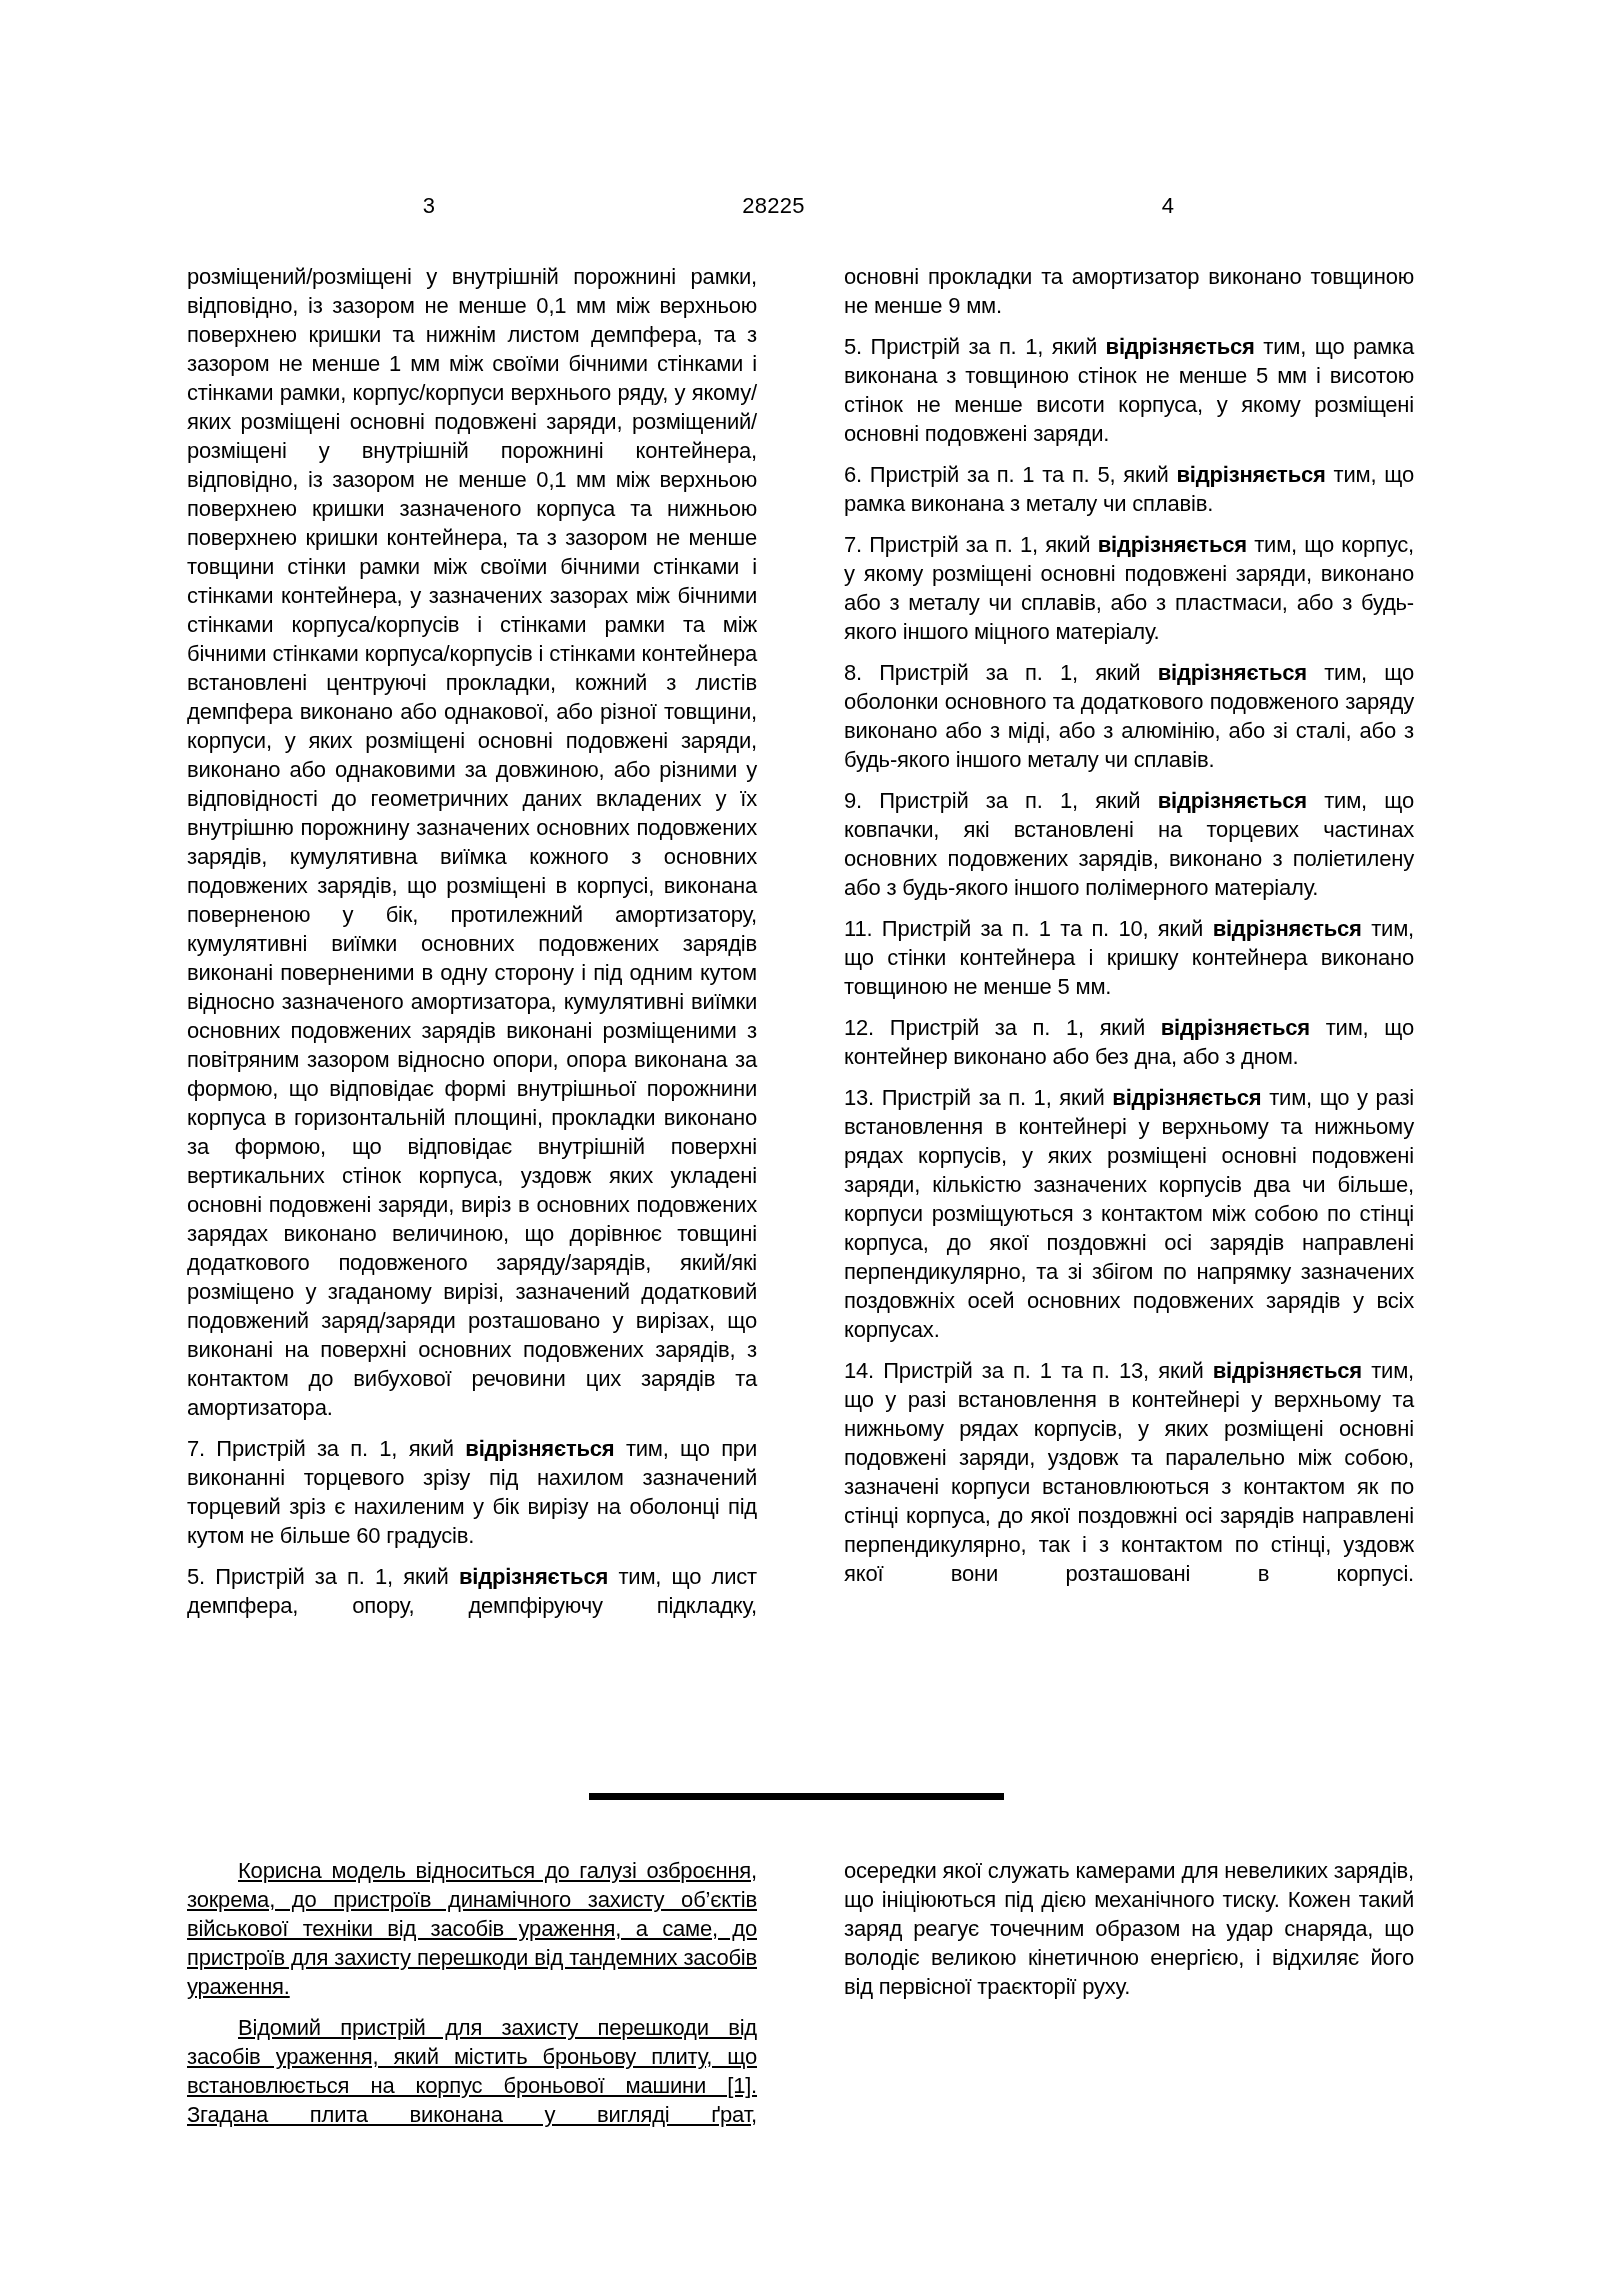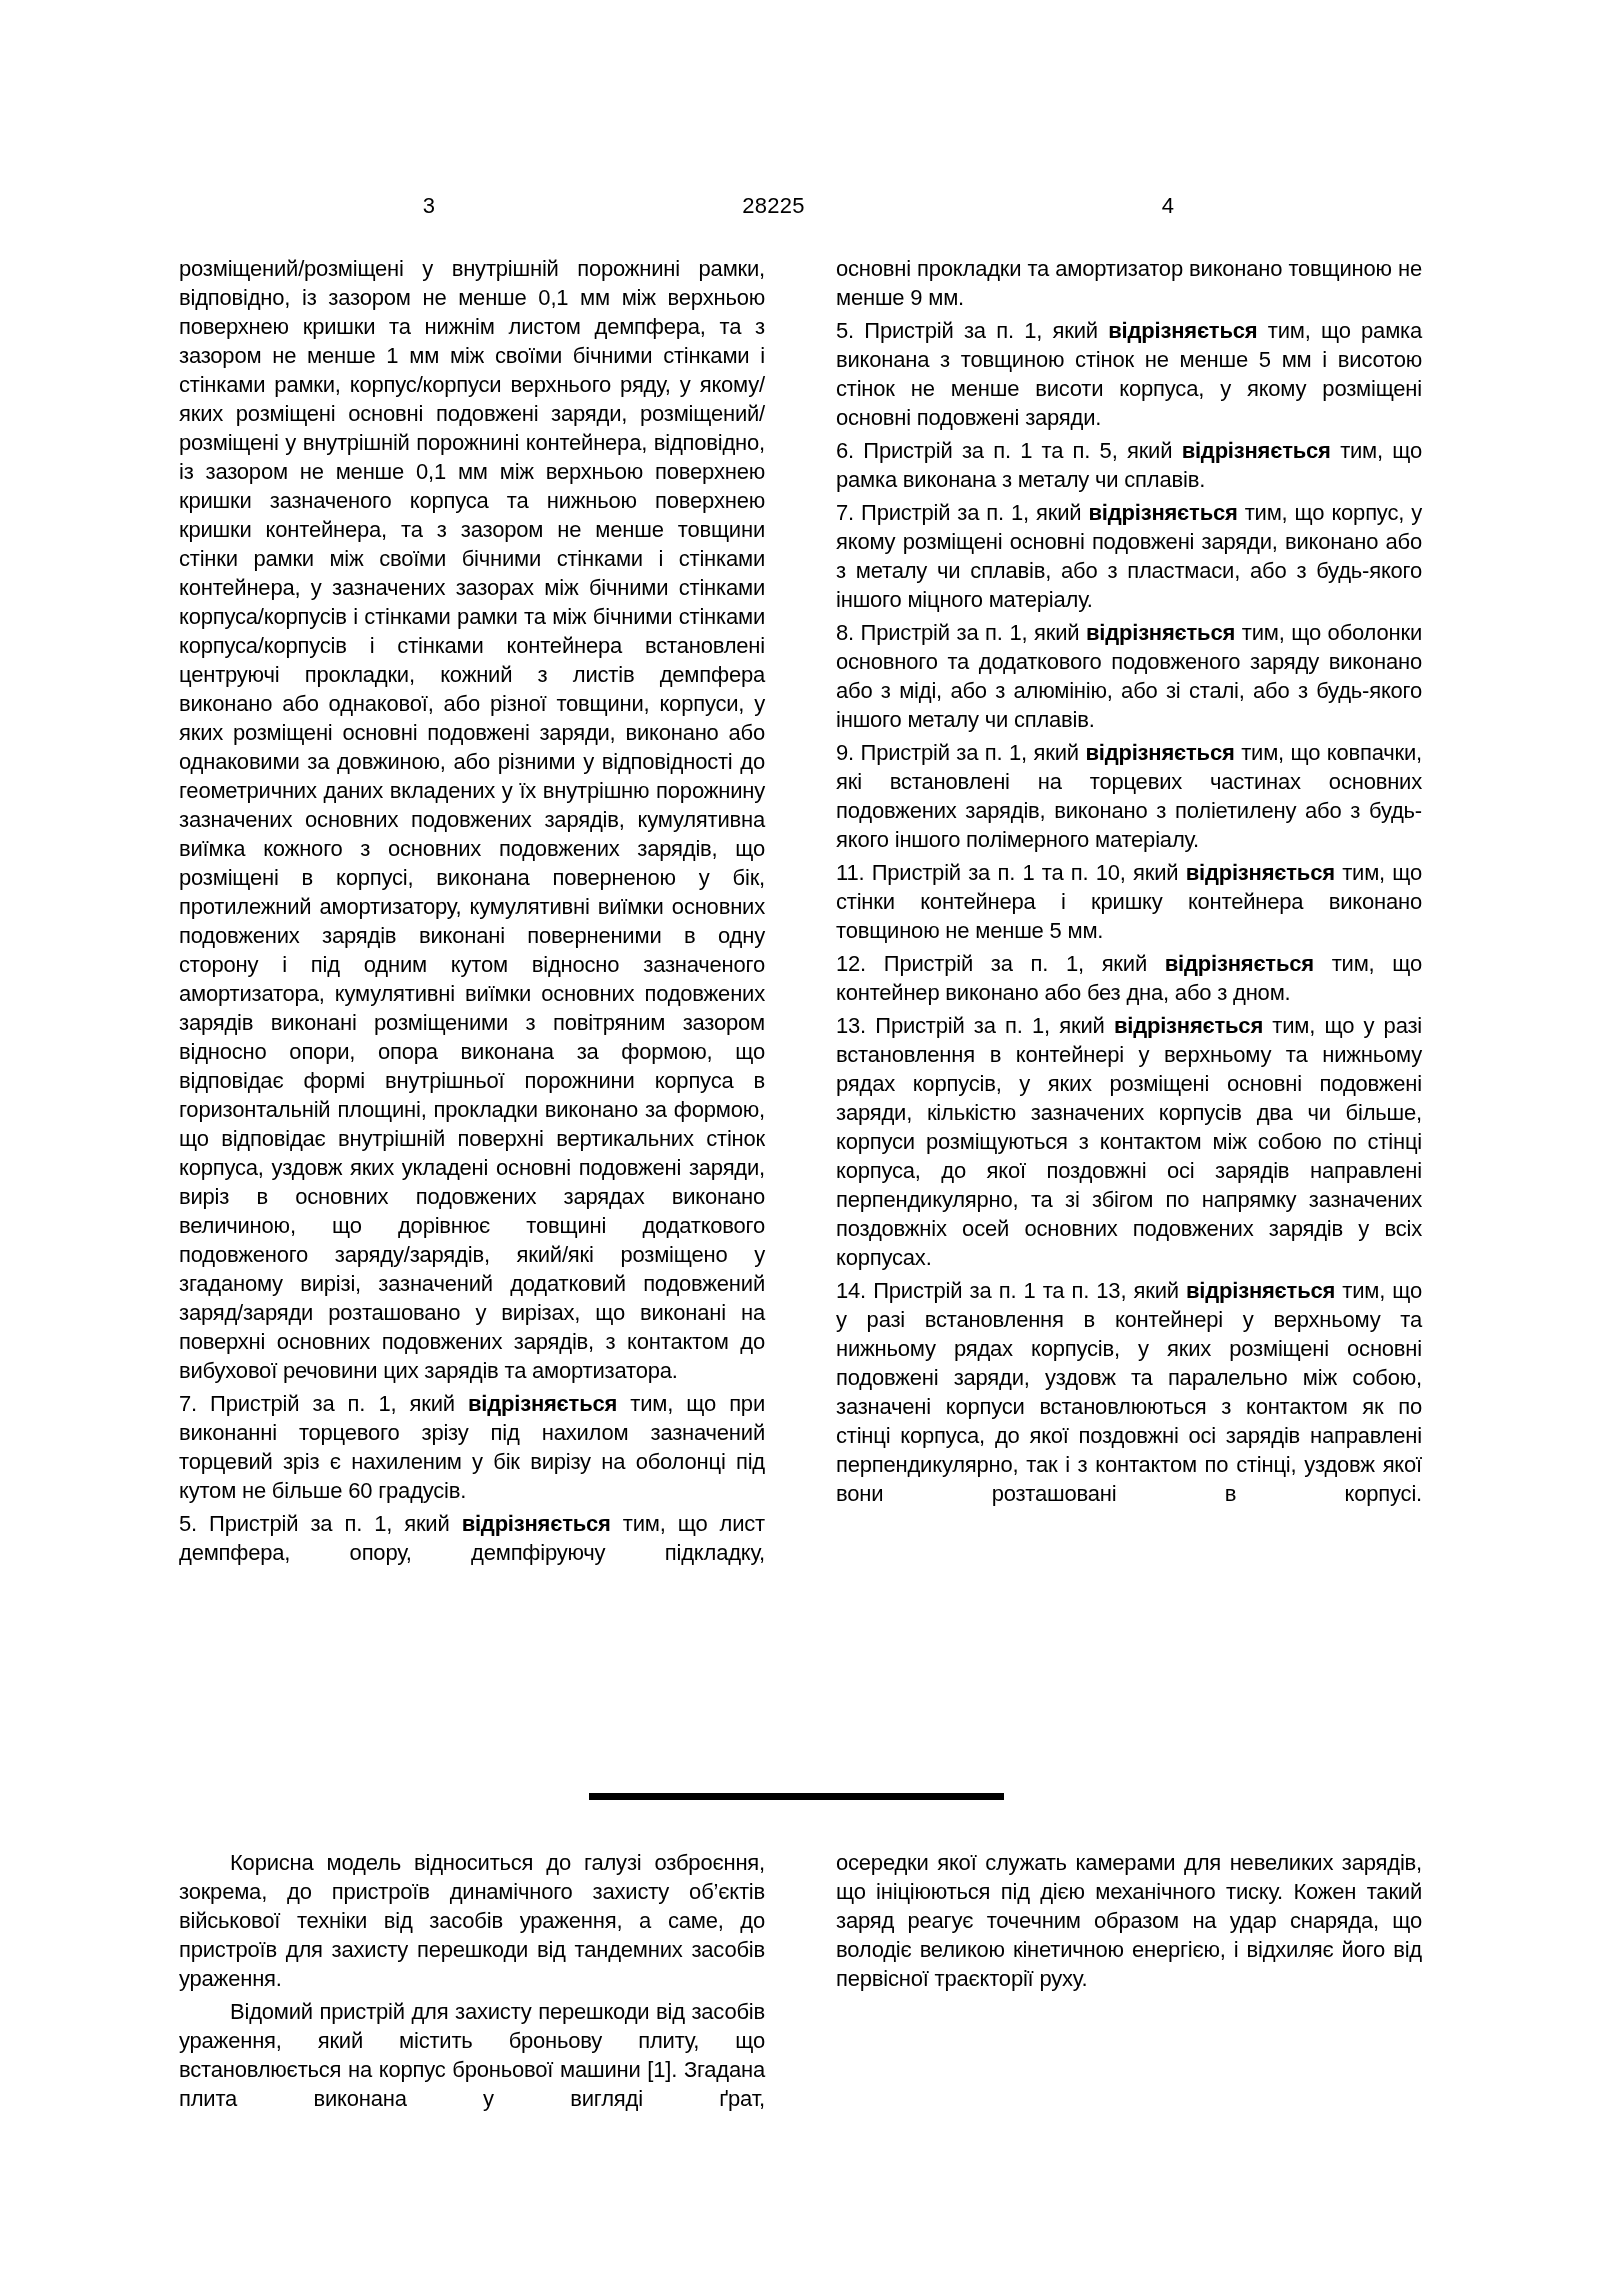--- a/index.html
+++ b/index.html
@@ -42,25 +42,25 @@
     line-height: 29px;
     letter-spacing: -0.2px;
     text-align: justify;
     color: #000;
   }
   .col-top-left  { left: 175px;  top: 250px; }
   .col-top-right { left: 832px; top: 250px; }
   .col-bot-left  { left: 175px;  top: 1844px; }
   .col-bot-right { left: 832px; top: 1844px; }
   .para {
-    margin: 4px;
+    margin: 12px;
     padding: 0;
     text-align: justify;
   }
-  .para.indent { text-indent: 51px; }
+  .para.indent { text-indent: 51px; text-decoration: underline; }
   .para.jlast  { text-align-last: justify; }
   .para b { font-weight: 700; }
   .section-divider {
     position: absolute;
     left: 589px;
     top: 1793px;
     width: 415px;
     height: 6.5px;
     background: #000000;
   }

